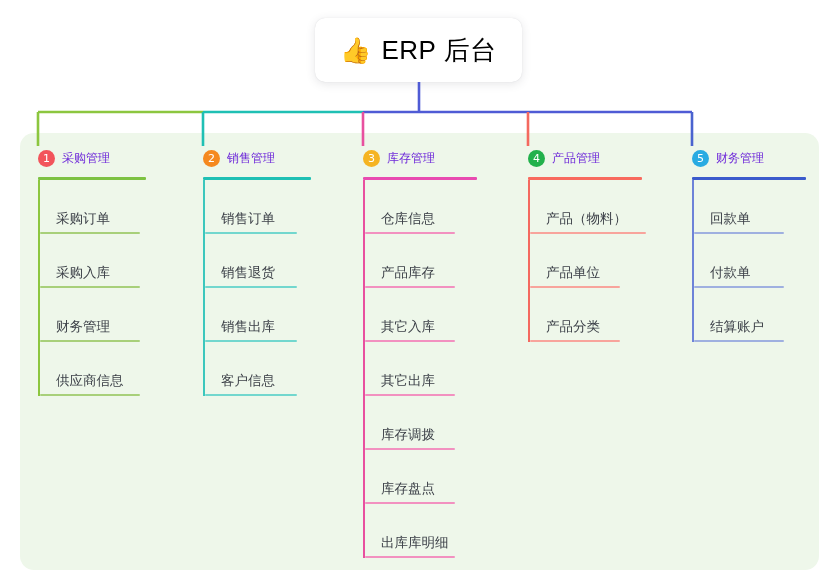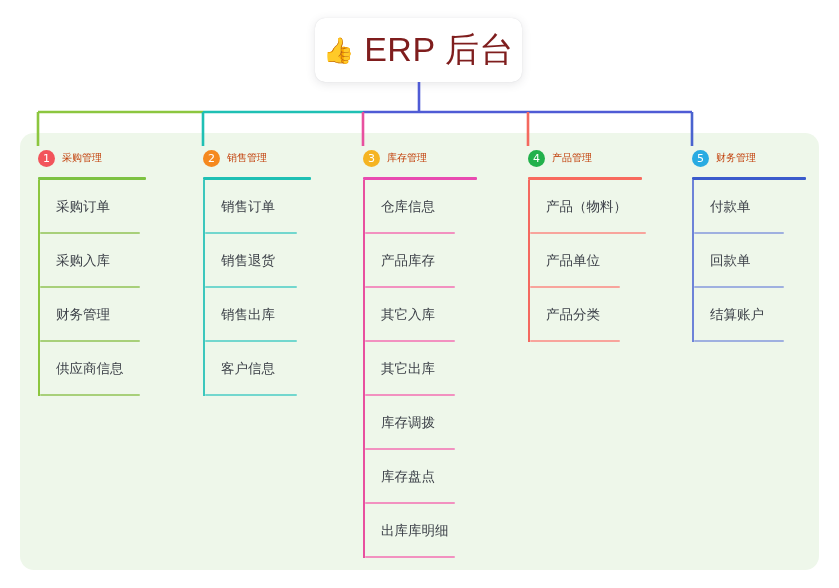--- a/index.html
+++ b/index.html
@@ -22,22 +22,22 @@
     box-shadow:0 2px 10px rgba(60,64,80,.13), 0 0 1px rgba(60,64,80,.18);
     display:flex;align-items:center;justify-content:center;
     gap:10px;
     box-sizing:border-box;
   }
   .title-emoji{
     font-size:25px;line-height:1;
     font-family:"DejaVu Sans",sans-serif;
   }
   .title-text{
-    font-size:34px;
-    color:#7f1d1d;
+    font-size:26px;
+    color:#000000;
     letter-spacing:.5px;
     white-space:nowrap;
   }
 
   
   .panel{
     position:absolute;
     left:20px;top:133px;
     width:799px;height:437px;
     background:#eef7ea;
@@ -58,41 +58,41 @@
     padding-left:0px;
   }
   .badge{
     width:17px;height:17px;border-radius:50%;
     color:#fff;font-size:11px;line-height:17px;
     text-align:center;
     font-family:"DejaVu Sans",sans-serif;
     flex:0 0 auto;
   }
   .col-title{
-    font-size:10px;color:#c2410c;white-space:nowrap;
+    font-size:12px;color:#6d28d9;white-space:nowrap;
   }
   .head-rule{
     height:3px;margin-top:7px;border-radius:1px;
   }
 
   
   .items{position:relative;padding-top:0px;}
   .trunk{
     position:absolute;left:0px;top:0;width:2px;
   }
   .item{
     position:relative;
     height:54px;
     box-sizing:border-box;
     padding-left:18px;
     display:flex;align-items:flex-end;
   }
   .item-label{
     font-size:13.5px;color:#3c4048;white-space:nowrap;
-    padding-bottom:18px;
+    padding-bottom:6px;
   }
   .item-rule{
     position:absolute;left:2px;bottom:0;height:2px;border-radius:1px;
   }
 </style>
 </head>
 <body>
 
 <div id="root">
 
@@ -230,28 +230,28 @@
       </div>
       <div class="col" style="left: 692px;">
         <div class="col-head">
           <span class="badge" style="background: rgb(41, 171, 226);">5</span>
           <span class="col-title">财务管理</span>
         </div>
         <div class="head-rule" style="width: 114px; background: rgb(59, 91, 204);"></div>
         <div class="items">
           <div class="trunk" style="background: rgb(109, 131, 216); height: 162px;"></div>
           <div class="item">
+            <span class="item-label">回款单</span>
+            <div class="item-rule" style="width: 90px; background: rgb(159, 176, 224);"></div>
+          </div>
+          <div class="item">
             <span class="item-label">付款单</span>
             <div class="item-rule" style="width: 90px; background: rgb(159, 176, 224);"></div>
           </div>
           <div class="item">
-            <span class="item-label">回款单</span>
-            <div class="item-rule" style="width: 90px; background: rgb(159, 176, 224);"></div>
-          </div>
-          <div class="item">
             <span class="item-label">结算账户</span>
             <div class="item-rule" style="width: 90px; background: rgb(159, 176, 224);"></div>
           </div>
         </div>
       </div>
     </div>
 
 </div>
 
 </body></html>

